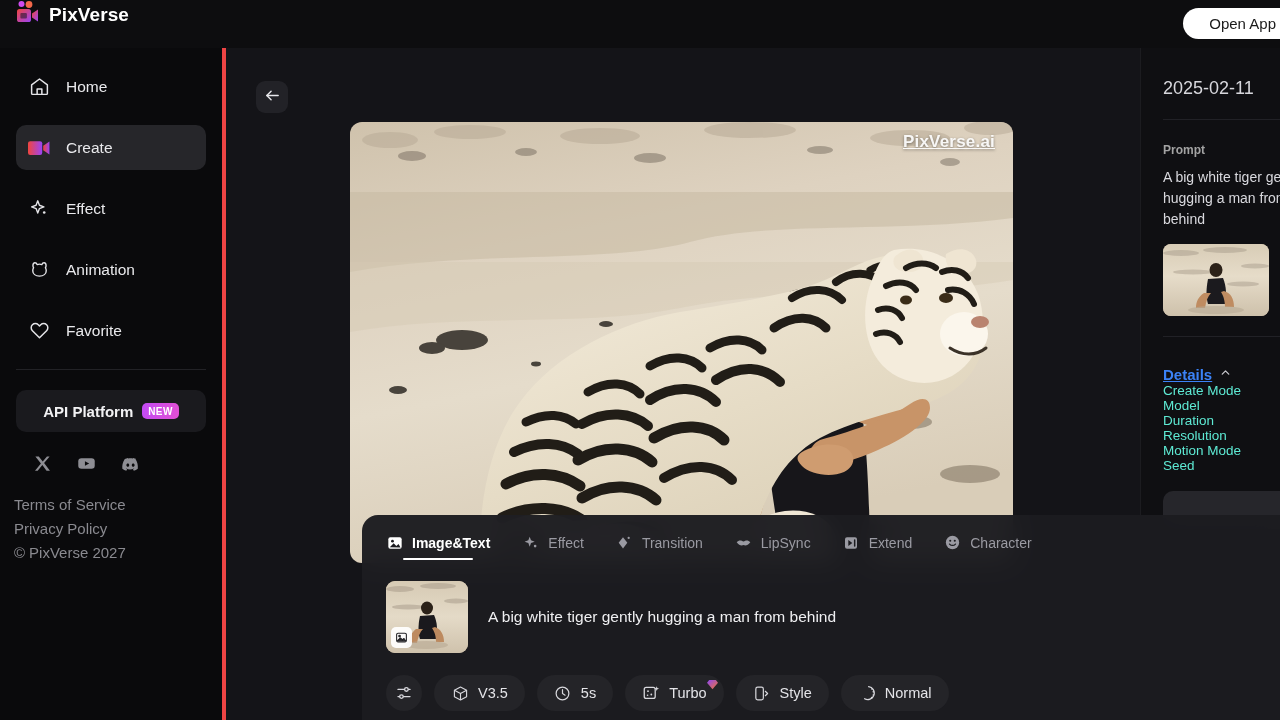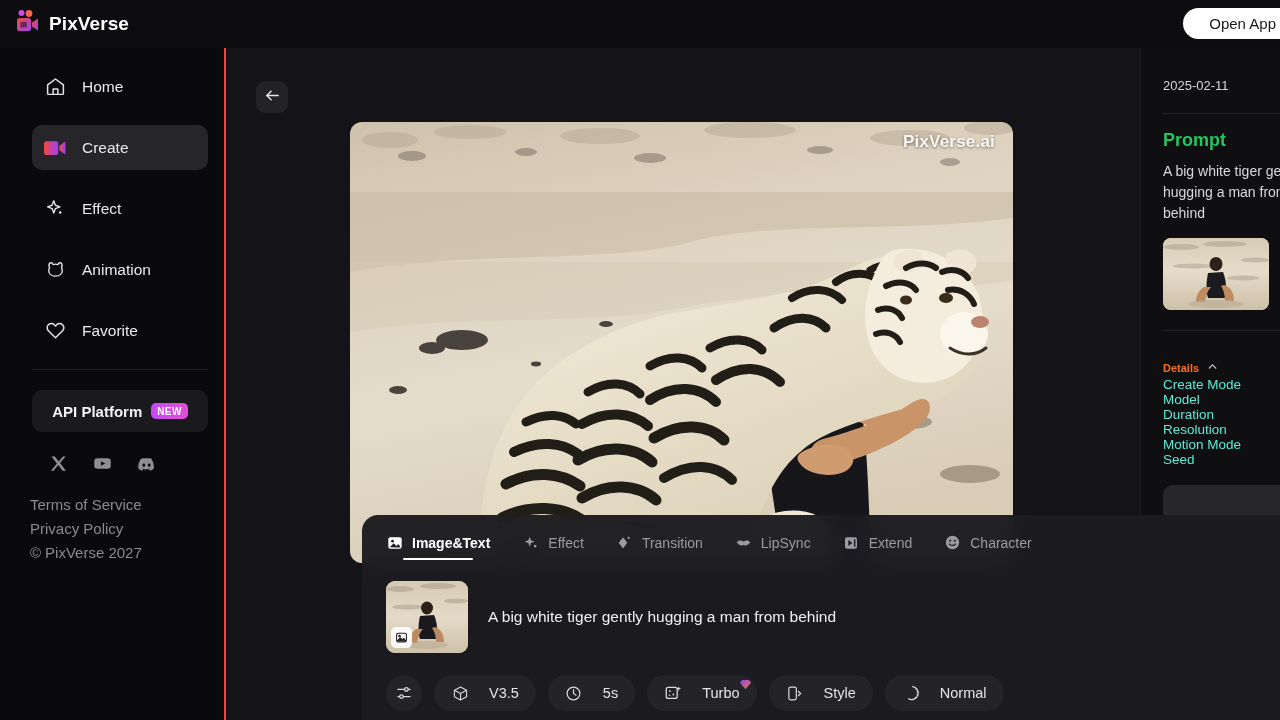--- a/index.html
+++ b/index.html
@@ -9,40 +9,40 @@
     font-family: "Liberation Sans", sans-serif;
     overflow: hidden;
     color: #fff;
   }
   #app { position: relative; width: 1280px; height: 720px; overflow: hidden; }
 
   
   .header {
     position: absolute; top: 0; left: 0; width: 1280px; height: 48px;
     background: #0d0d0f;
-    display: flex; align-items: center; justify-content: space-between;
+    display: flex; align-items: flex-start; justify-content: space-between;
     padding: 0 8px 0 14px;
     z-index: 40;
   }
   .brand { display: flex; align-items: center; gap: 9px; }
   .brand-name { font-size: 19px; font-weight: bold; letter-spacing: .1px; color: #fff; }
   .open-app-btn {
     position: absolute; right: -22px; top: 8px;
     background: #fff; color: #1a1a1a;
     font-size: 15px; font-weight: 500;
     border-radius: 20px; padding: 7px 26px;
     border: none; white-space: nowrap;
   }
 
   
   .sidebar {
     position: absolute; top: 48px; left: 0; width: 226px; height: 672px;
     background: #0a0a0c;
-    border-right: 2px solid #ef4444;
-    padding: 16px 0 0 16px;
+    border-right: 4px solid #ef4444;
+    padding: 16px 0 0 0;
   }
   .nav { padding: 0 16px; }
   .nav-item {
     display: flex; align-items: center; gap: 16px;
     height: 45px; padding: 0 12px; border-radius: 10px;
     margin-bottom: 16px; cursor: pointer;
   }
   .nav-item.active { background: #26262a; }
   .nav-label { font-size: 15.5px; color: #e9e9ec; }
   .nav-ico { width: 22px; height: 22px; display: flex; align-items: center; justify-content: center; flex: 0 0 22px; }
@@ -88,20 +88,21 @@
     position: absolute; left: 124px; top: 74px;
     width: 663px; height: 441px; border-radius: 12px;
     overflow: hidden; background: #2a2520;
   }
   .video-canvas { position: absolute; inset: 0; }
   .watermark {
     position: absolute; right: 18px; top: 10px;
     font-size: 17px; font-weight: bold; color: rgba(255,255,255,.92);
     text-shadow: 0 1px 3px rgba(0,0,0,.45);
     letter-spacing: .2px;
+    text-decoration: underline;
   }
 
   
   .bottom-panel {
     position: absolute; left: 136px; top: 467px;
     width: 1144px; height: 205px;
     background: rgba(28,28,32,.97);
     border-top-left-radius: 16px;
     backdrop-filter: blur(12px);
     z-index: 30;
@@ -126,51 +127,51 @@
   }
   .thumb-badge {
     position: absolute; left: 5px; bottom: 5px; width: 21px; height: 21px;
     border-radius: 5px; background: rgba(255,255,255,.92);
     display: flex; align-items: center; justify-content: center;
   }
   .prompt-text { font-size: 15.5px; color: #efeff1; }
 
   .chip-row { display: flex; align-items: center; gap: 12px; padding: 22px 0 0 24px; }
   .chip {
-    display: flex; align-items: center; gap: 20px;
+    display: flex; align-items: center; gap: 9px;
     height: 36px; border-radius: 18px; background: #242428;
     padding: 0 17px; font-size: 14.5px; color: #e4e4e8;
     cursor: pointer; position: relative; white-space: nowrap;
   }
   .chip.icon-only { padding: 0; width: 36px; justify-content: center; }
   .chip-ico { width: 18px; height: 18px; display: flex; align-items: center; justify-content: center; color: #d8d8dd; }
   .gem {
     position: absolute; right: 5px; top: 2px; width: 13px; height: 11px;
   }
 
   
   .rightpanel {
     position: absolute; top: 48px; left: 1140px; width: 140px; height: 672px;
     background: #0f0f12;
     border-left: 1px solid #1c1c20;
     padding: 30px 0 0 22px;
     overflow: hidden;
   }
-  .rp-date { font-size: 13px; color: #d7d7dc; font-weight: 500; }
+  .rp-date { font-size: 18px; color: #d7d7dc; font-weight: 500; }
   .rp-sep { height: 1px; background: #212126; margin: 20px 0 0 0; width: 160px; }
-  .rp-title { font-size: 18px; font-weight: bold; color: #22c55e; margin-top: 16px; }
+  .rp-title { font-size: 12px; font-weight: bold; color: #a3a3a3; margin-top: 23px; }
   .rp-prompt { font-size: 14px; color: #d9d9de; line-height: 1.5; margin-top: 10px; width: 160px; }
   .rp-thumb {
     margin-top: 14px; width: 106px; height: 72px; border-radius: 8px;
     overflow: hidden; position: relative; background: #cbb9a0; cursor: pointer;
   }
   .rp-details-head {
     display: flex; align-items: center; gap: 7px; margin-top: 28px; cursor: pointer;
   }
-  .rp-details-label { font-size: 11px; font-weight: bold; color: #f97316; }
+  .rp-details-label { font-size: 15px; font-weight: bold; color: #3b82f6; text-decoration: underline; }
   .rp-kv { font-size: 13.5px; color: #5eead4; }
   .rp-kv:first-of-type { margin-top: 12px; }
   .rp-btn {
     margin-top: 18px; height: 38px; width: 160px; border-radius: 10px;
     background: #26262b;
   }
 </style>
 </head>
 <body>
 

